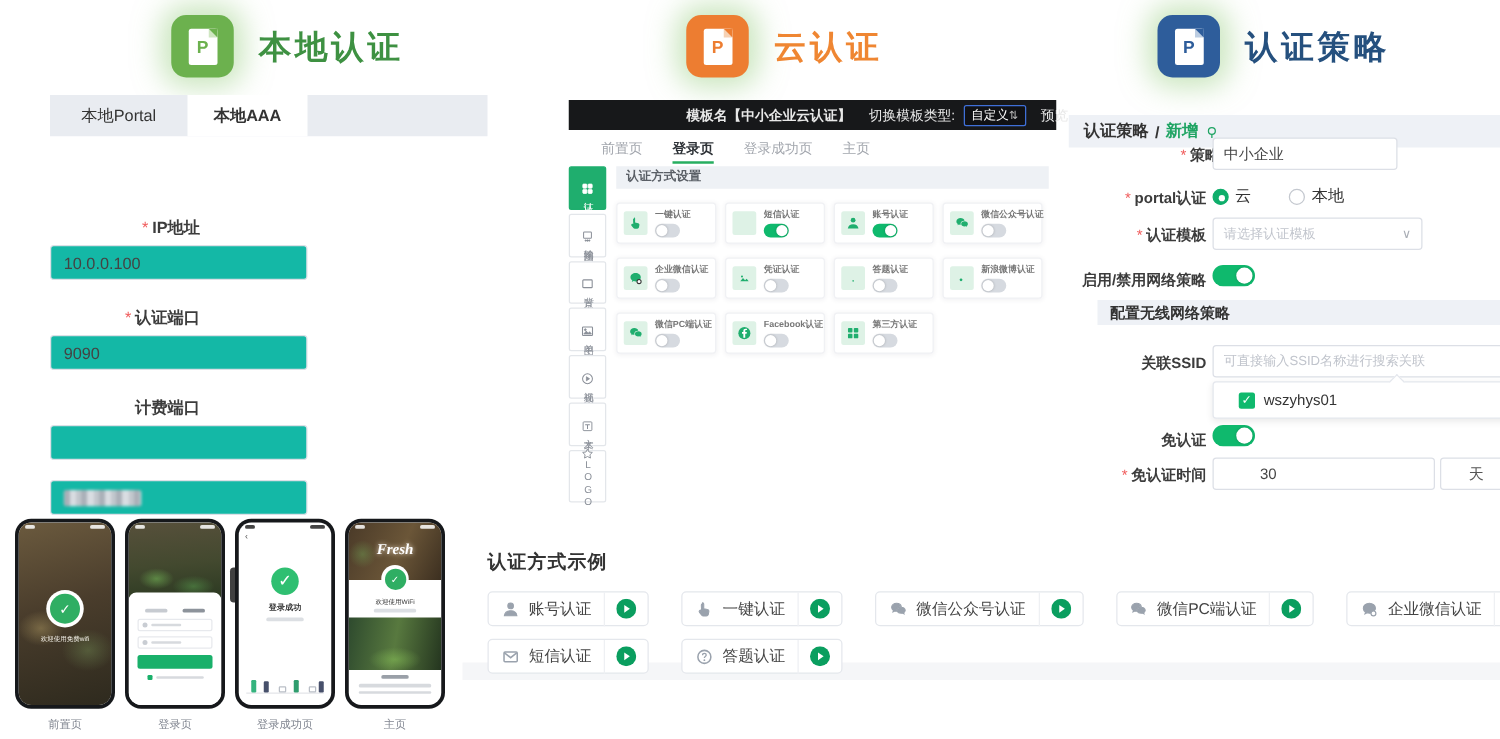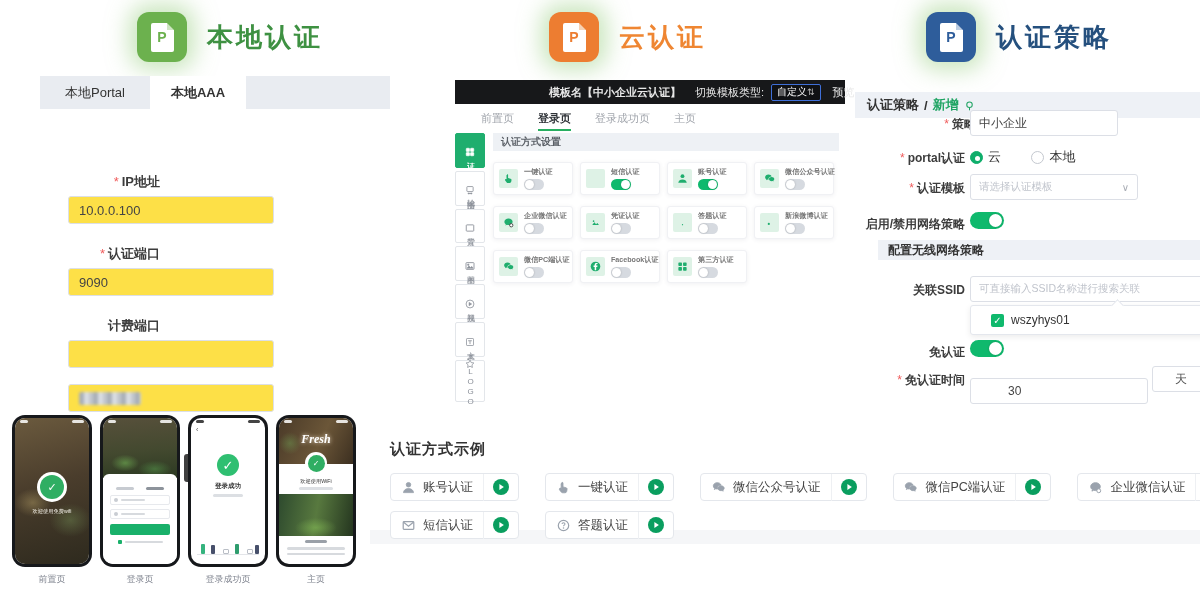--- a/index.html
+++ b/index.html
@@ -23,22 +23,22 @@
 
   
   .tabbar1 { position:absolute; left:40px; top:76px; width:350px; height:33px; background:#e9ecf1; display:flex; font-size:13px; }
   .tabbar1 .tab { display:flex; align-items:center; justify-content:center; cursor:default; color:#333; }
   .tabbar1 .tab.active { background:#fff; font-weight:bold; width:96px; }
   .tabbar1 .tab.idle { width:110px; }
   .form1 { position:absolute; left:40px; top:168px; width:352px; }
   .f-row { display:flex; margin-bottom:16px;flex-direction:column; }
   .f-label { width:132px; text-align:right; padding-right:12px; font-size:13px; font-weight:bold; color:#3c3c3c; line-height:28px; white-space:nowrap; }
   .star { color:#f05b5b; margin-right:3px; font-weight:normal; }
-  .input-box { width:206px; height:28px; border:1px solid #dcdfe6; border-radius:3px; background:#fde047;
-               font-size:13px; color:#444; display:flex; align-items:center; padding:0 10px; overflow:hidden;margin-left:28px; }
+  .input-box { width:206px; height:28px; border:1px solid #dcdfe6; border-radius:3px; background:#14b8a6;
+               font-size:13px; color:#444; display:flex; align-items:center; padding:0 10px; overflow:hidden; }
   .mosaic { width:62px; height:13px; border-radius:2px; filter:blur(1.4px);
             background:repeating-linear-gradient(90deg,#aab0b8 0 5px,#d9dde2 5px 10px,#c2c7cd 10px 14px); }
   .save-btn { margin:26px 0 0 144px; width:71px; height:28px; background:#404040; color:#fff; border:none;
               border-radius:3px; font-size:13px; cursor:pointer; font-family:inherit; }
 
   
   .editor { position:absolute; left:455px; top:80px; width:390px; height:322px; background:#fff; }
   .ed-topbar { height:24px; background:#17181a; color:#e8e8e8; font-size:11px; display:flex; align-items:center; padding-left:94px; white-space:nowrap; }
   .ed-tplname { font-weight:bold; margin-right:14px; }
   .ed-switch { margin-right:7px; }
@@ -497,21 +497,21 @@
     <span class="cbx">✓</span>
     <span class="ssid-name">wszyhys01</span>
   </div>
 
   <div class="p-label" style="left:845px; top:344px;"><span>免认证</span></div>
   <div class="toggle lg on" style="position:absolute; left:970px; top:340px;">
       <span class="knob"></span>
     </div>
 
   <div class="p-label" style="left:845px; top:372px;"><span class="star">*</span><span>免认证时间</span></div>
-  <div class="p-input" style="left:970px; top:378px; width:178px;padding-left:37px;">
+  <div class="p-input" style="left:970px; top:366px; width:178px;padding-left:37px;">
       <span>30</span>
     </div>
   <div class="unit-box">
       <span>天</span>
     </div>
 
   <div class="phone" style="left:12px;">
     <div class="ph-screen">
       <div class="p1-bg"></div>
       <div class="ph-status st-light">

